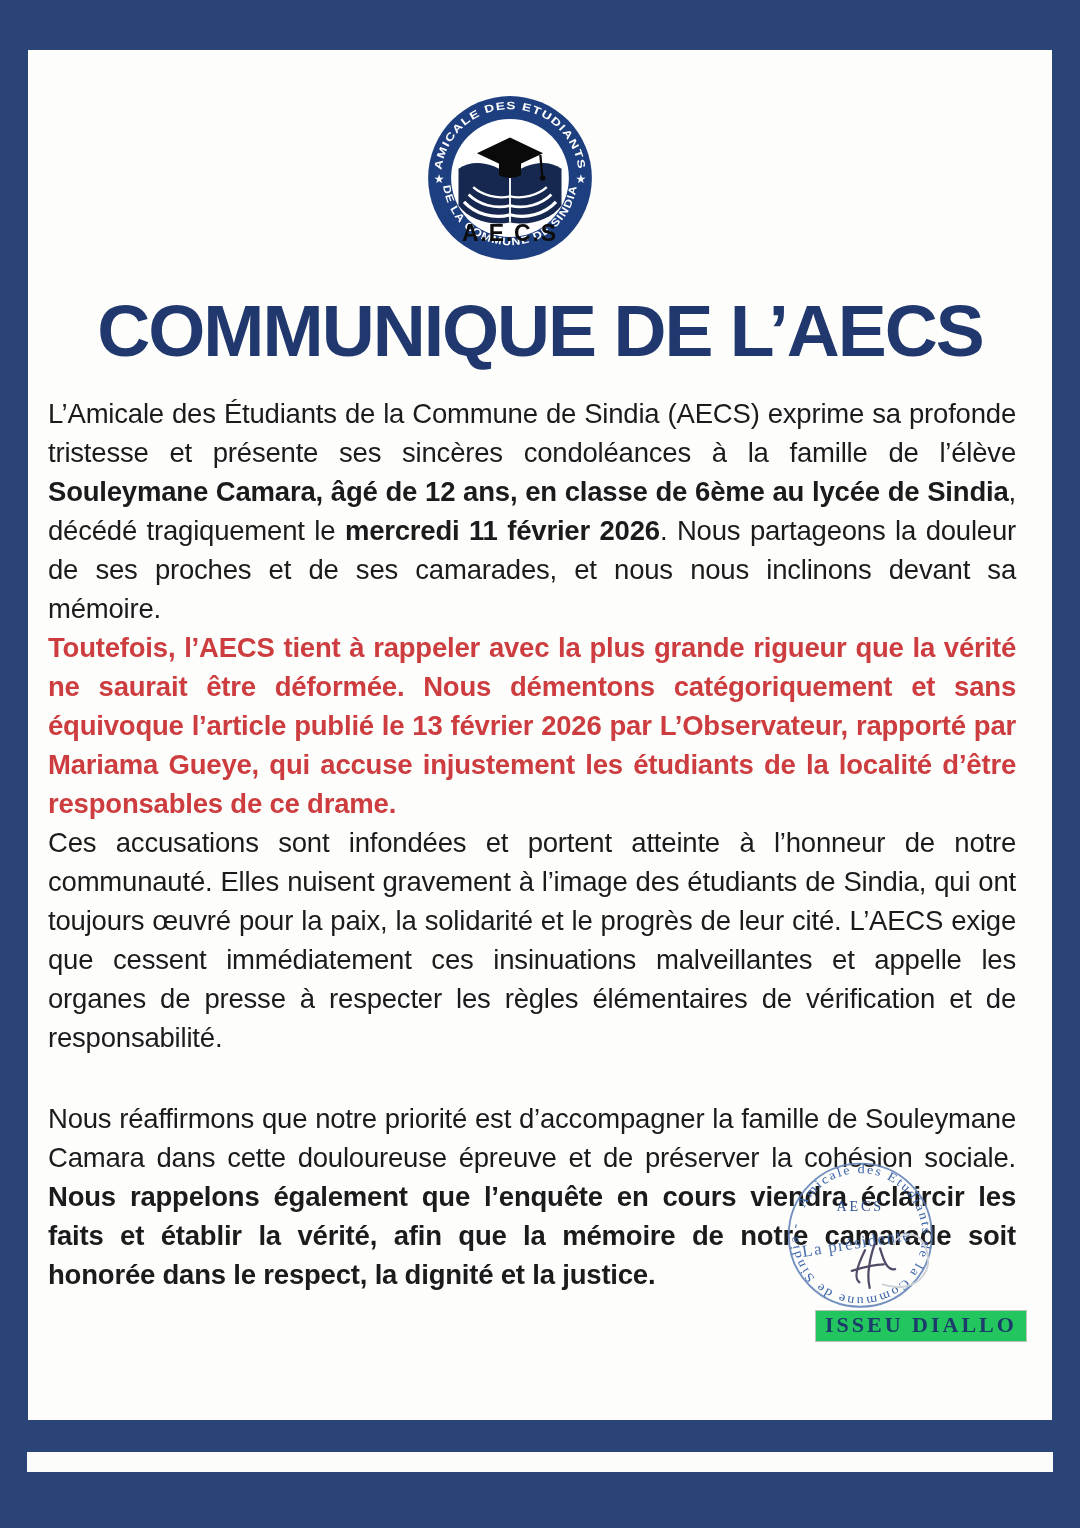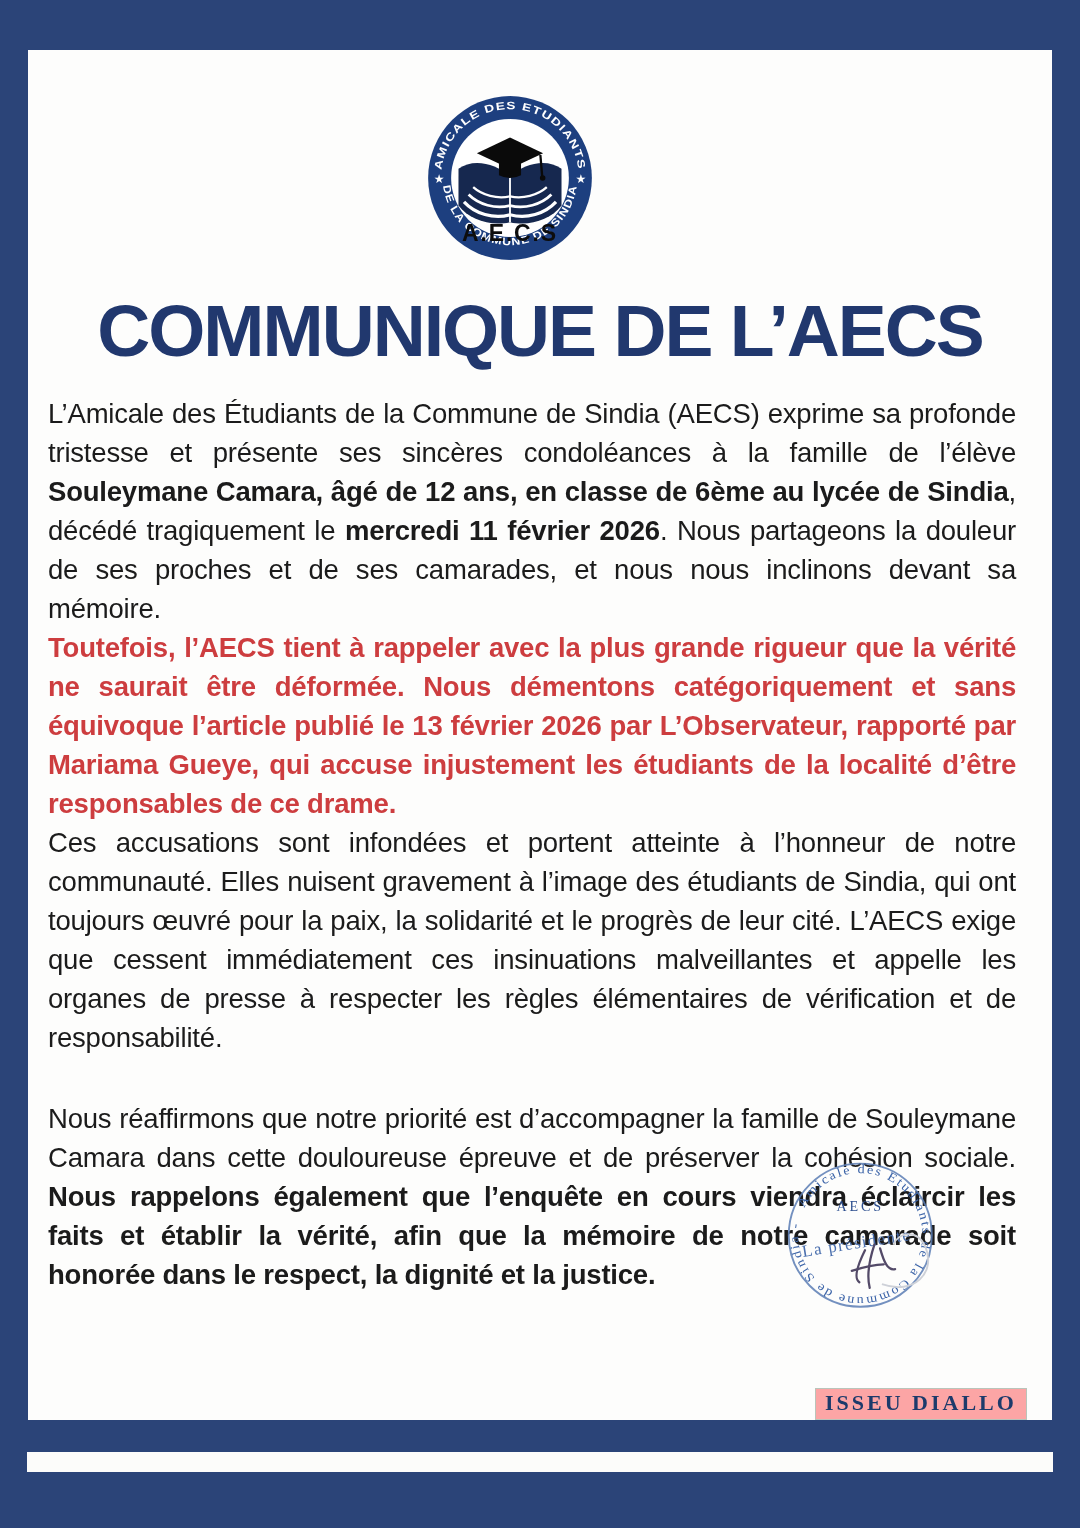--- a/index.html
+++ b/index.html
@@ -67,27 +67,27 @@
   .body-text span.b { font-weight: 700; }
   .para-alert { font-weight: 700; }
   
   .stamp-wrap {
     position: absolute;
     left: 765px; top: 1158px;
     width: 200px; height: 160px;
   }
   .stamp-name {
     position: absolute;
-    left: 815px; top: 1388px;
+    left: 815px; top: 1310px;
     font-family: "Liberation Serif", serif;
     font-size: 22px;
     font-weight: 600;
     letter-spacing: 3px;
     color: #1c3a6b;
-    background: #fca5a5;
+    background: #22c55e;
     border: 1px solid #b9c4ba;
     padding: 1px 9px 3px 9px;
   }
   svg text { user-select: none; }
 </style>
 </head>
 <body>
 
 <div class="page">
   <div class="sheet">

